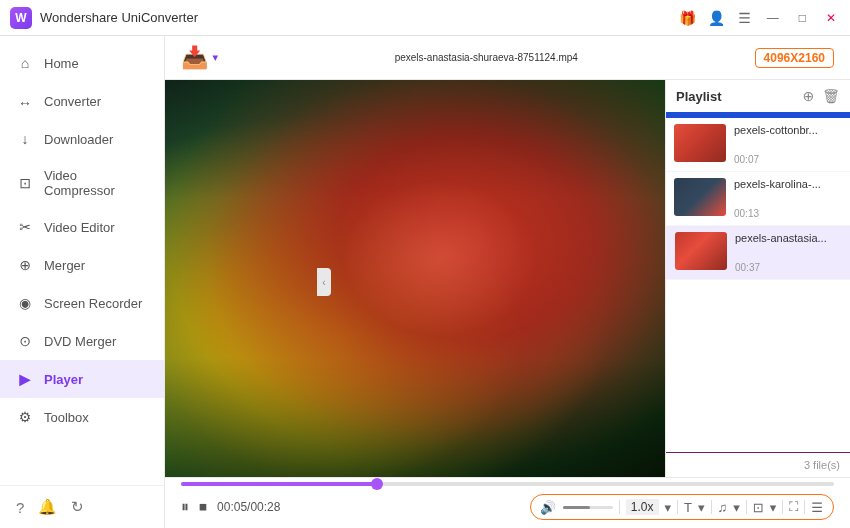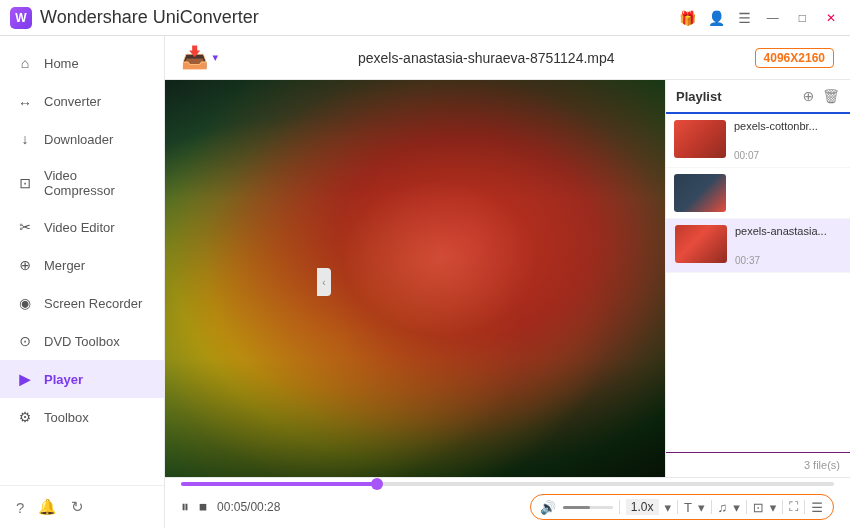--- a/index.html
+++ b/index.html
@@ -35,21 +35,21 @@
       background: linear-gradient(135deg, #a855f7, #7c3aed);
       border-radius: 5px;
       display: flex;
       align-items: center;
       justify-content: center;
       color: white;
       font-size: 12px;
       font-weight: bold;
     }
     .title-bar-title {
-      font-size: 18px;
+      font-size: 13px;
       color: #333;
       font-weight: 500;
     }
     .title-bar-controls {
       display: flex;
       align-items: center;
       gap: 12px;
     }
     .title-bar-icon {
       font-size: 14px;
@@ -169,21 +169,21 @@
       gap: 4px;
       color: #7c3aed;
       font-size: 22px;
       cursor: pointer;
     }
     .add-btn-arrow {
       font-size: 11px;
       color: #7c3aed;
     }
     .file-name {
-      font-size: 14px;
+      font-size: 10px;
       color: #333;
       font-weight: 500;
     }
     .resolution-badge {
       border: 1.5px solid #f97316;
       border-radius: 4px;
       padding: 2px 8px;
       font-size: 12px;
       color: #f97316;
       font-weight: 600;
@@ -242,21 +242,21 @@
       border-left: 1px solid #e8e8e8;
       display: flex;
       flex-direction: column;
       flex-shrink: 0;
     }
     .playlist-header {
       display: flex;
       align-items: center;
       justify-content: space-between;
       padding: 8px 10px;
-      border-bottom: 2px solid #1d4ed8;
+      border-bottom: 6px solid #1d4ed8;
       gap: 32px;
     }
     .playlist-title {
       font-size: 13px;
       font-weight: 600;
       color: #333;
     }
     .playlist-header-icons {
       display: flex;
       gap: 8px;
@@ -467,21 +467,21 @@
       <div class="sidebar-item">
         <span class="icon">⊕</span>
         <span>Merger</span>
       </div>
       <div class="sidebar-item">
         <span class="icon">◉</span>
         <span>Screen Recorder</span>
       </div>
       <div class="sidebar-item">
         <span class="icon">⊙</span>
-        <span>DVD Toolbox</span>
+        <span>DVD Merger</span>
       </div>
       <div class="sidebar-item active">
         <span class="icon">▶</span>
         <span>Player</span>
       </div>
       <div class="sidebar-item">
         <span class="icon">⚙</span>
         <span>Toolbox</span>
       </div>
     </div>
@@ -524,20 +524,24 @@
         <div class="playlist-items">
           <div class="playlist-item">
             <div class="playlist-thumb thumb-1"></div>
             <div class="playlist-item-info">
               <div class="playlist-item-name">pexels-cottonbr...</div>
               <div class="playlist-item-duration">00:07</div>
             </div>
           </div>
           <div class="playlist-item">
             <div class="playlist-thumb thumb-2"></div>
+            <div class="playlist-item-info">
+              <div class="playlist-item-name">pexels-karolina-...</div>
+              <div class="playlist-item-duration">00:13</div>
+            </div>
           </div>
           <div class="playlist-item active">
             <div class="playlist-thumb thumb-3"></div>
             <div class="playlist-item-info">
               <div class="playlist-item-name">pexels-anastasia...</div>
               <div class="playlist-item-duration">00:37</div>
             </div>
           </div>
         </div>
         <div class="playlist-footer">

